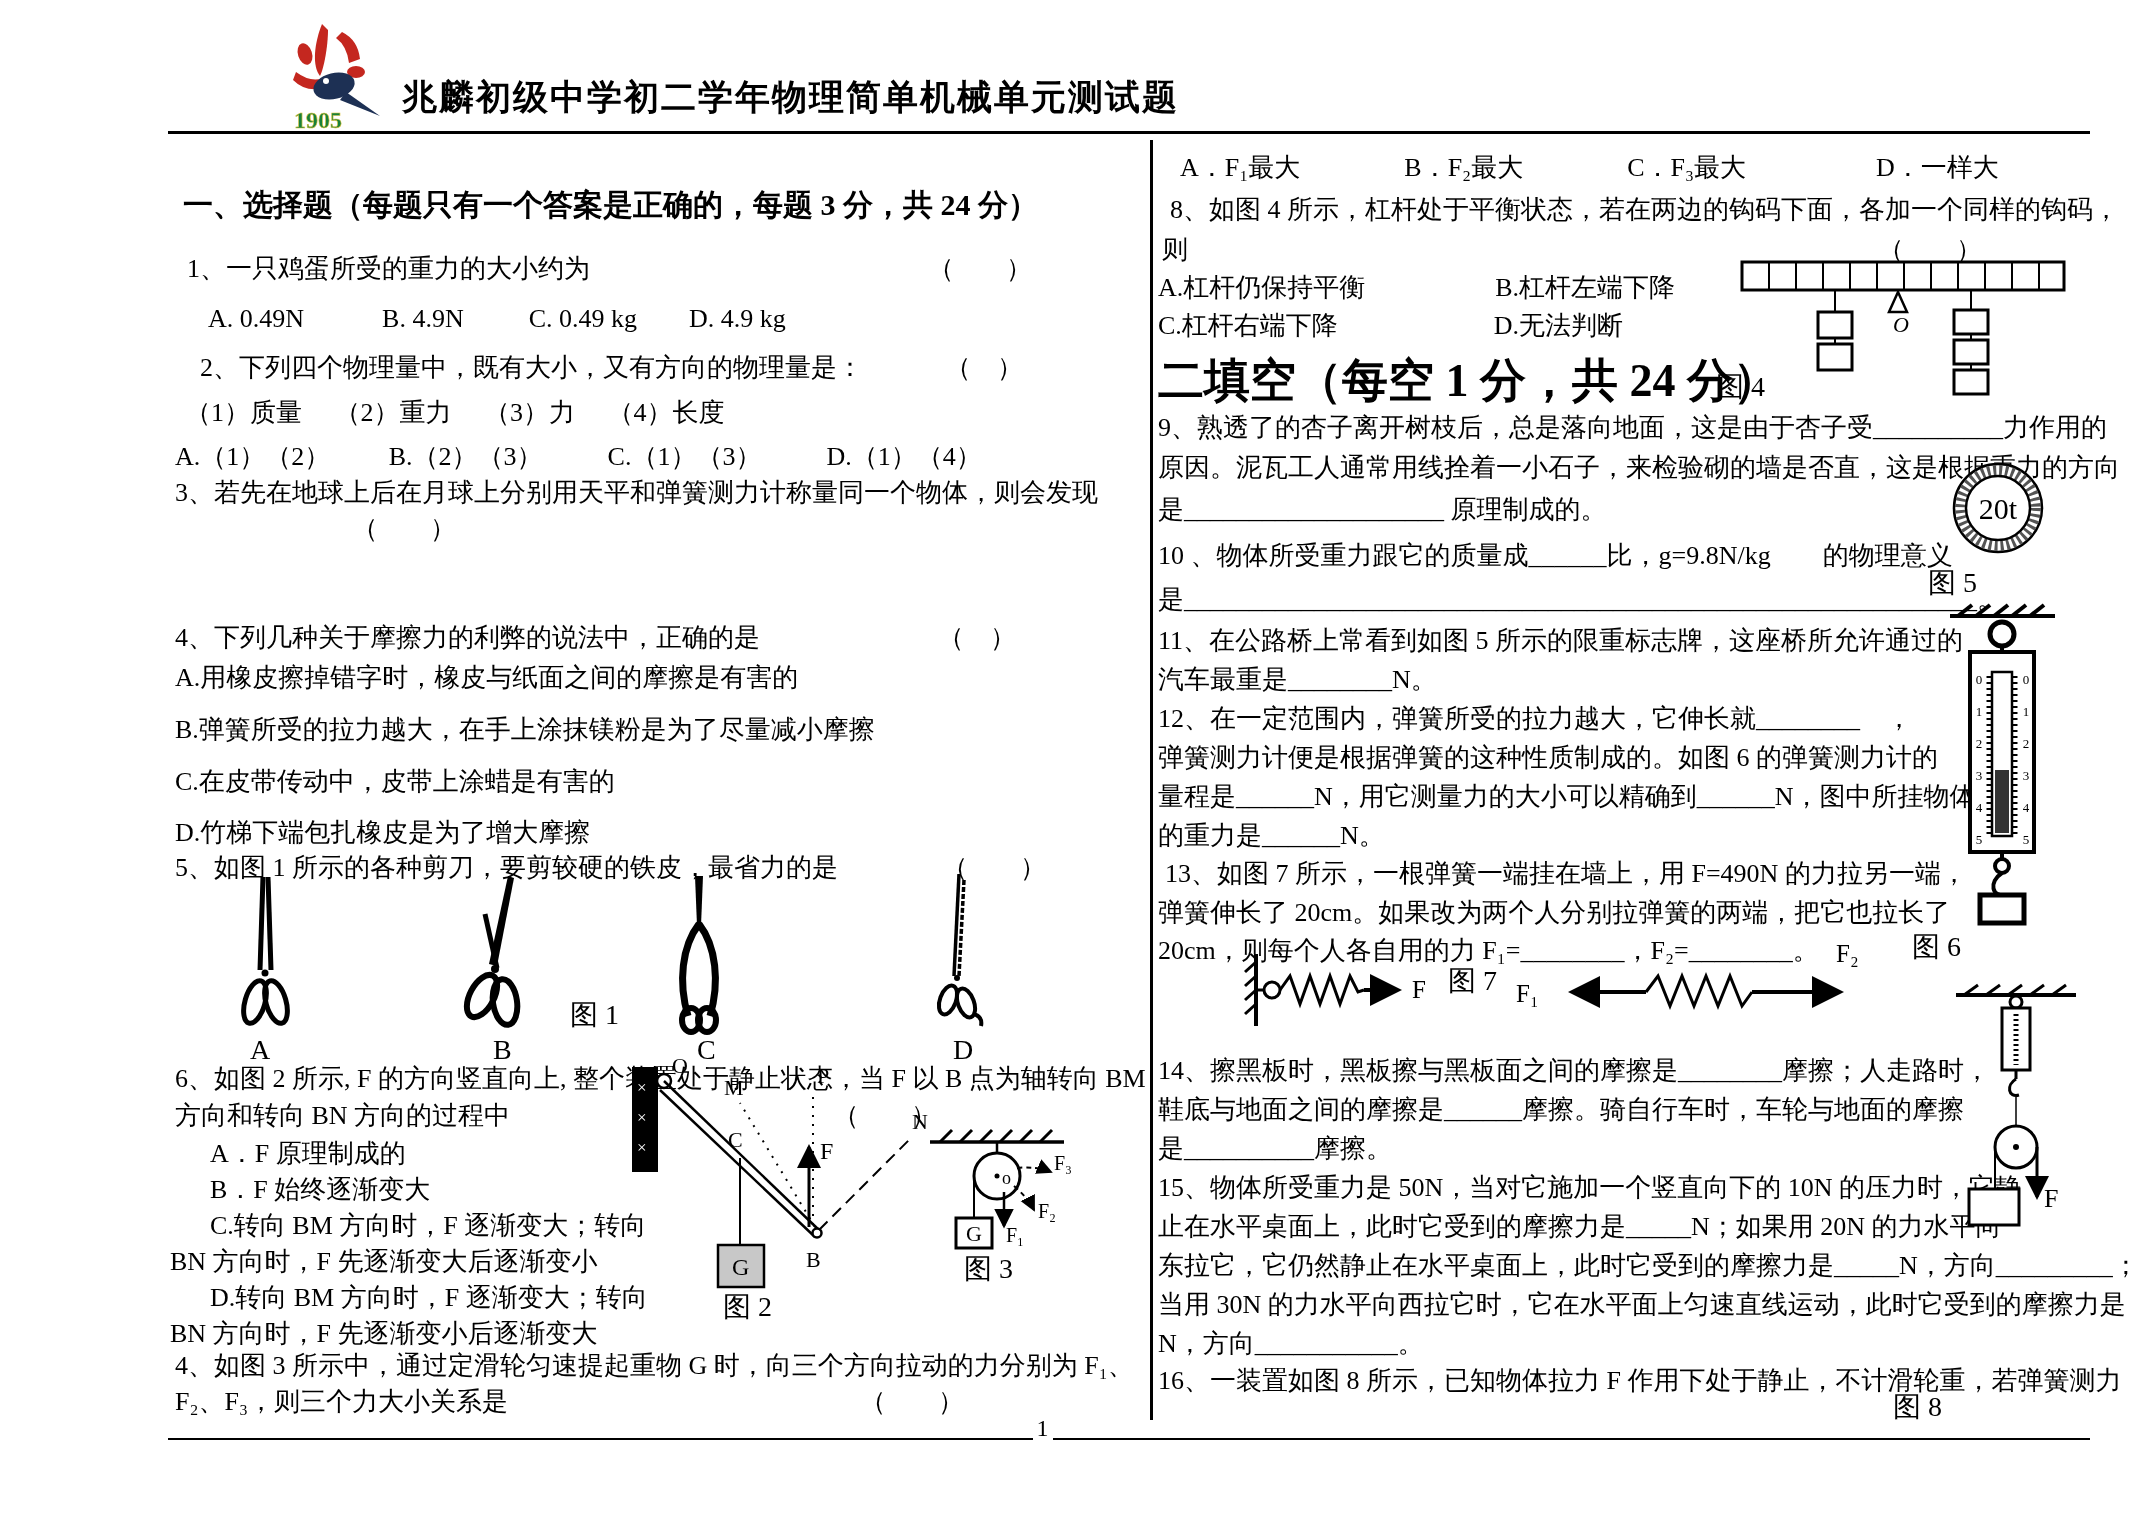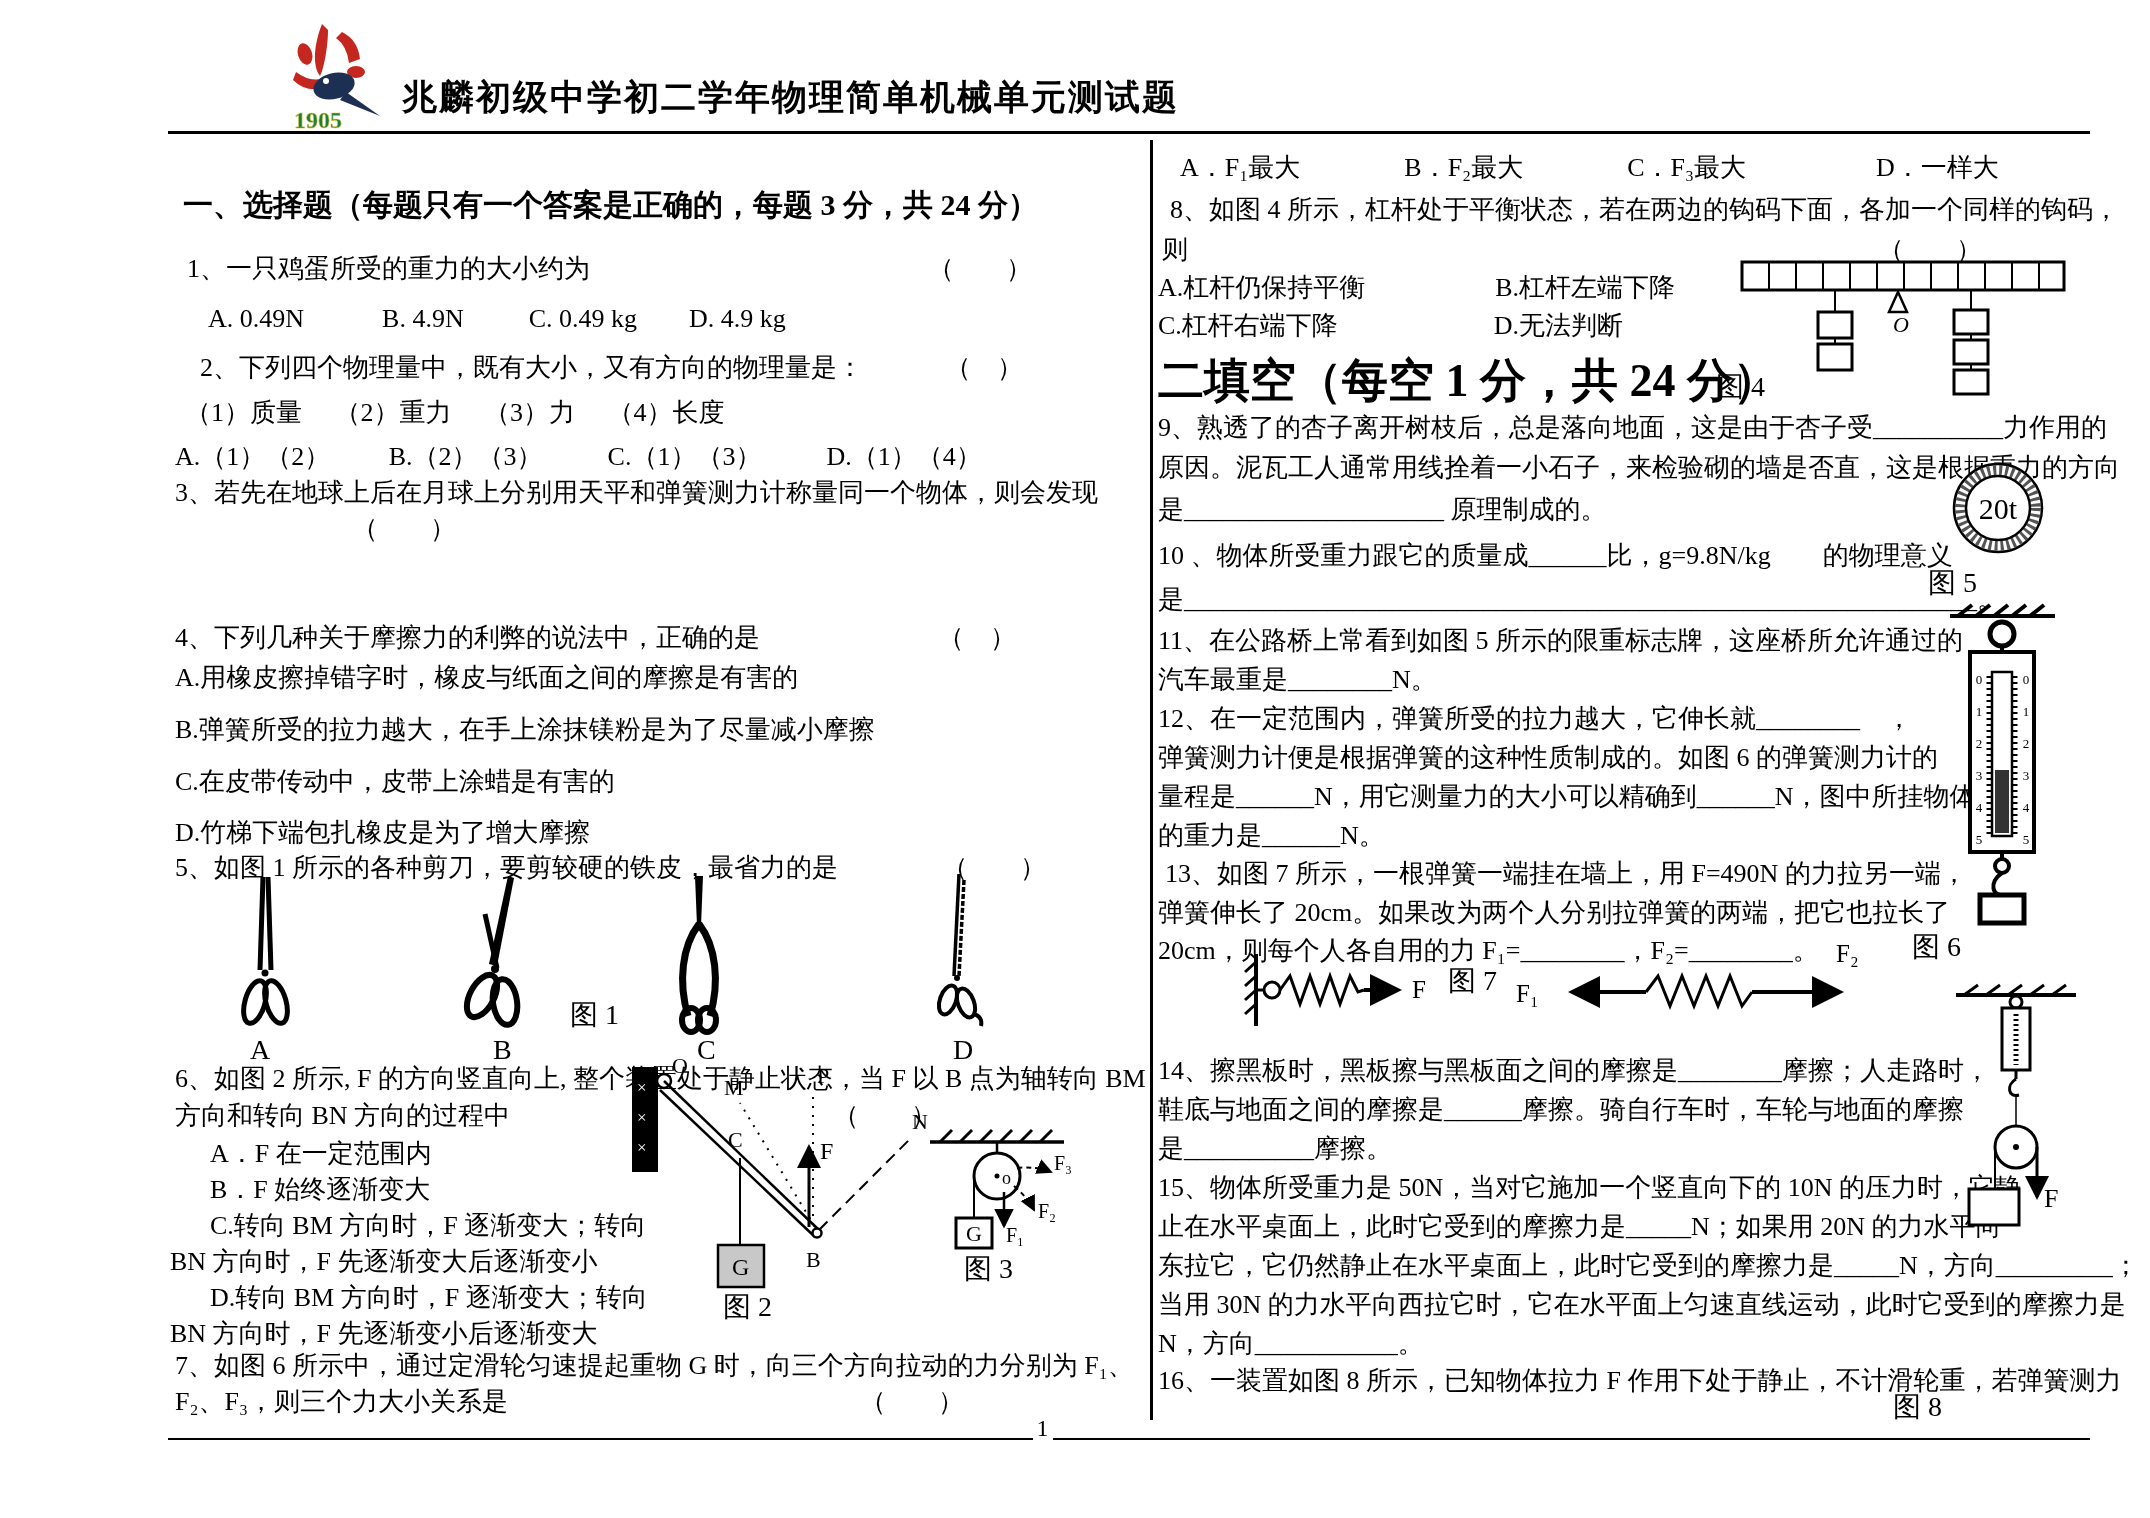--- a/index.html
+++ b/index.html
@@ -98,21 +98,21 @@
   </svg>
   <div class="cap" style="left:570px;top:996px">图 1</div>
   <div class="cap" style="left:250px;top:1034px">A</div>
   <div class="cap" style="left:493px;top:1034px">B</div>
   <div class="cap" style="left:697px;top:1034px">C</div>
   <div class="cap" style="left:953px;top:1034px">D</div>
 
   <div class="t" style="left:175px;top:1063px">6、如图 2 所示, F 的方向竖直向上, 整个装置处于静止状态，当 F 以 B 点为轴转向 BM</div>
   <div class="t" style="left:175px;top:1100px">方向和转向 BN 方向的过程中</div>
   <div class="t" style="left:833px;top:1100px">（　　）</div>
-  <div class="t" style="left:210px;top:1138px">A．F 在一定范围内</div>
+  <div class="t" style="left:210px;top:1138px">A．F 原理制成的</div>
   <div class="t" style="left:210px;top:1174px">B．F 始终逐渐变大</div>
   <div class="t" style="left:210px;top:1210px">C.转向 BM 方向时，F 逐渐变大；转向</div>
   <div class="t" style="left:170px;top:1246px">BN 方向时，F 先逐渐变大后逐渐变小</div>
   <div class="t" style="left:210px;top:1282px">D.转向 BM 方向时，F 逐渐变大；转向</div>
   <div class="t" style="left:170px;top:1318px">BN 方向时，F 先逐渐变小后逐渐变大</div>
 
   <svg style="left:612px;top:1055px" width="340" height="240" viewBox="0 0 340 240">
     <rect x="20" y="12" width="26" height="105" fill="#000"></rect>
     <text x="25" y="38" font-size="17" fill="#fff">×</text>
     <text x="25" y="68" font-size="17" fill="#fff">×</text>
@@ -155,21 +155,21 @@
     <text x="44" y="115" font-size="22">G</text>
     <path d="M95,42 q20,-2 34,4" fill="none" stroke="#000" stroke-width="2" stroke-dasharray="5,4" marker-end="url(#ah)"></path>
     <text x="132" y="44" font-size="20">F₃</text>
     <path d="M92,60 q14,12 20,24" fill="none" stroke="#000" stroke-width="2" stroke-dasharray="5,4" marker-end="url(#ah)"></path>
     <text x="116" y="92" font-size="20">F₂</text>
     <line x1="82" y1="66" x2="82" y2="100" stroke="#000" stroke-width="2.5" marker-end="url(#ah)"></line>
     <text x="84" y="116" font-size="20">F₁</text>
   </svg>
   <div class="cap" style="left:964px;top:1250px">图 3</div>
 
-  <div class="t" style="left:175px;top:1350px">7、如图 6 所示中，通过定滑轮匀速提起重物 G 时，向三个方向拉动的力分别为 F₁、</div>
+  <div class="t" style="left:175px;top:1350px">4、如图 3 所示中，通过定滑轮匀速提起重物 G 时，向三个方向拉动的力分别为 F₁、</div>
   <div class="t" style="left:175px;top:1386px">F₂、F₃，则三个力大小关系是</div>
   <div class="t" style="left:860px;top:1386px">（　　）</div>
 
   <div class="t" style="left:1180px;top:152px">A．F₁最大　　　　B．F₂最大　　　　C．F₃最大　　　　　D．一样大</div>
   <div class="t" style="left:1170px;top:194px">8、如图 4 所示，杠杆处于平衡状态，若在两边的钩码下面，各加一个同样的钩码，</div>
   <div class="t" style="left:1162px;top:234px">则</div>
   <div class="t" style="left:1878px;top:234px">（　　）</div>
   <div class="t" style="left:1158px;top:272px">A.杠杆仍保持平衡　　　　　B.杠杆左端下降</div>
   <div class="t" style="left:1158px;top:310px">C.杠杆右端下降　　　　　　D.无法判断</div>
 

